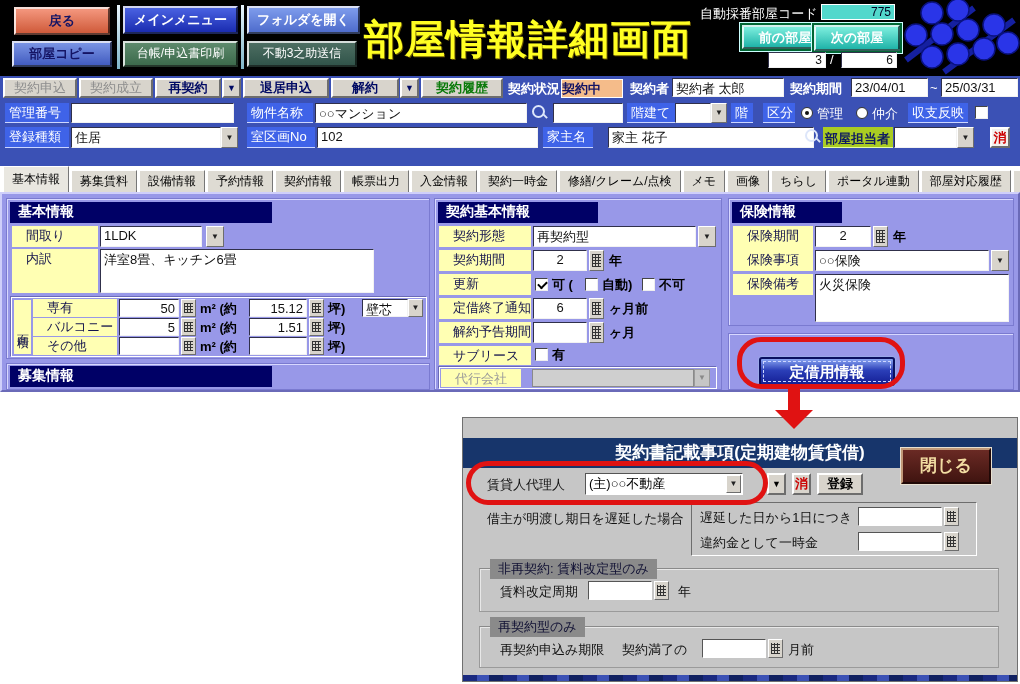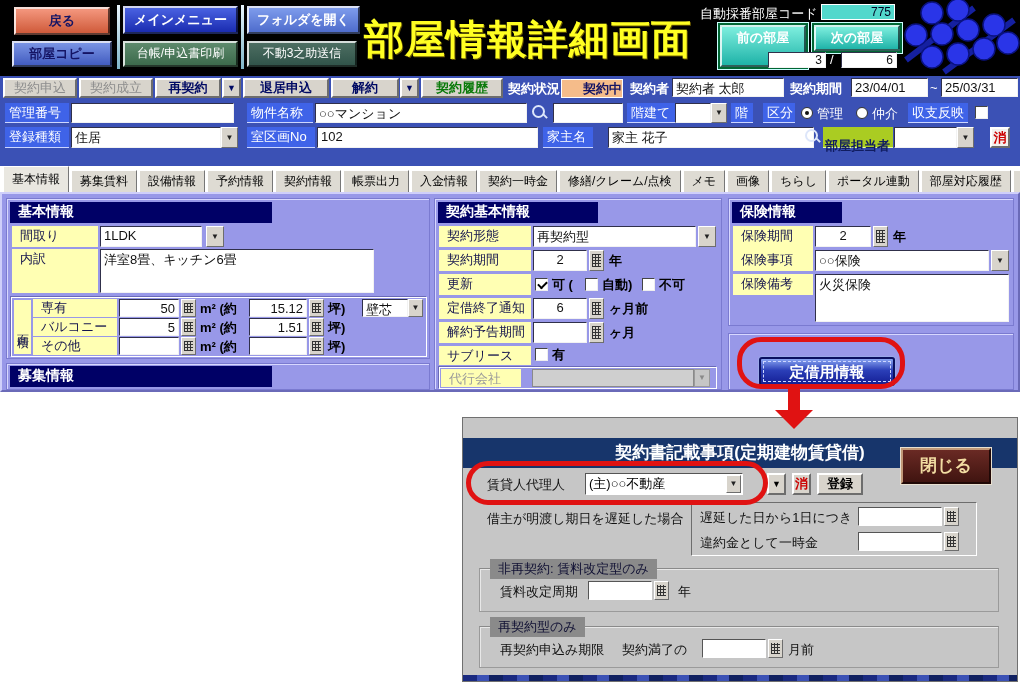--- a/index.html
+++ b/index.html
@@ -56,21 +56,21 @@
        border-left-color:#fff;height:22px;line-height:21px;padding:0 8px;font-size:12px;
        color:#000;cursor:pointer;white-space:nowrap}
   .tab.active{height:26px;line-height:24px;background:#e9e7e0;font-size:12px}
   
   .content{position:absolute;left:0;top:192px;width:1020px;height:200px;background:#9898e8;
            border-top:2px solid #cfcffa;border-left:2px solid #cfcffa;
            border-bottom:2px solid #6a6ab8;border-right:2px solid #6a6ab8}
   .panel{position:absolute;border:1px solid #7a7ad0;box-shadow:1px 1px 0 #d8d8ff inset}
   .navhdr{position:absolute;background:#000066;color:#fff;font-weight:bold;font-size:14px;
           padding:1px 8px;white-space:nowrap;overflow:hidden}
-  .ylab{position:absolute;background:#ffffb3;color:#14144d;padding:1px 8px;white-space:nowrap;overflow:hidden}
+  .ylab{position:absolute;background:#ffffb3;color:#14144d;padding:1px 14px;white-space:nowrap;overflow:hidden}
   .unit{position:absolute;font-weight:bold;color:#000;white-space:nowrap}
   .vlab{position:absolute;background:#ffffb3;color:#14144d;writing-mode:vertical-rl;
         text-align:center;letter-spacing:2px}
   .bluebtn{position:absolute;background:linear-gradient(180deg,#89a4f2,#2b3fb8 45%,#141f96);
         color:#fff;font-weight:bold;font-size:15px;text-align:center;cursor:pointer;
         border:2px solid #0a1060;border-radius:3px;box-shadow:0 0 0 1px #9aa8e8;
         outline:1px dashed #cdd6ff;outline-offset:-5px}
   
   .popup{position:absolute;left:462px;top:417px;width:556px;height:265px;background:#c6c6c6;
          border:1px solid #707070;z-index:10}
@@ -114,21 +114,21 @@
     <div class="abs b3" style="left:247px;top:6px;width:113px;height:28px;background:linear-gradient(180deg,#7e9cec,#4e6ccc);color:#fff;font-weight:bold;line-height:24px;font-size:13px">フォルダを開く</div>
     <div class="abs b3" style="left:12px;top:41px;width:100px;height:26px;background:linear-gradient(180deg,#7a94e4,#425cc0);color:#141464;font-weight:bold;line-height:21px">部屋コピー</div>
     <div class="abs b3" style="left:123px;top:41px;width:115px;height:26px;background:linear-gradient(180deg,#5d8a6c,#3c6a4c);color:#fff;line-height:21px;font-size:12px">台帳/申込書印刷</div>
     <div class="abs b3" style="left:247px;top:41px;width:110px;height:26px;background:linear-gradient(180deg,#4d6e62,#31544a);color:#fff;line-height:21px;font-size:12px">不動3之助送信</div>
 
     <div class="title">部屋情報詳細画面</div>
 
     <div class="abs" style="left:700px;top:5px;color:#fff;font-size:13px">自動採番部屋コード</div>
     <div class="abs" style="left:821px;top:4px;width:74px;height:16px;background:#52d8cc;border:1px solid #fff;color:#002;font-size:12px;text-align:right;padding:0 3px">775</div>
 
-    <div class="abs b3 tealbtn" style="left:720px;top:25px;width:86px;height:42px;line-height:21px">前の部屋</div>
+    <div class="abs b3 tealbtn" style="left:742px;top:25px;width:86px;height:24px;line-height:21px">前の部屋</div>
     <div class="abs b3 tealbtn" style="left:814px;top:25px;width:86px;height:26px;line-height:21px">次の部屋</div>
 
     <div class="abs inp" style="left:768px;top:52px;width:58px;height:16px;font-size:12px;text-align:right;line-height:12px">3</div>
     <div class="abs" style="left:830px;top:52px;color:#fff;font-size:13px">/</div>
     <div class="abs inp" style="left:841px;top:52px;width:56px;height:16px;font-size:12px;text-align:right;line-height:12px">6</div>
 
     <svg class="abs" style="left:898px;top:0" width="122" height="76" viewBox="0 0 122 76">
       <line x1="8" y1="60" x2="76" y2="8" stroke="#1520a0" stroke-width="6"></line>
       <line x1="46" y1="72" x2="116" y2="20" stroke="#1520a0" stroke-width="6"></line>
       <g fill="#2a35e8" stroke="#0a1280" stroke-width="1.5">
@@ -151,21 +151,21 @@
     <div class="abs gbtn" style="left:3px;top:2px;width:74px;height:20px;color:#8d8d8d">契約申込</div>
     <div class="abs gbtn" style="left:79px;top:2px;width:74px;height:20px;color:#8d8d8d">契約成立</div>
     <div class="abs gbtn" style="left:155px;top:2px;width:66px;height:20px;color:#000a64;font-weight:bold">再契約</div>
     <div class="abs gbtn" style="left:222px;top:2px;width:19px;height:20px;font-size:9px;color:#000a64">▼</div>
     <div class="abs gbtn" style="left:243px;top:2px;width:86px;height:20px;color:#000a64;font-weight:bold">退居申込</div>
     <div class="abs gbtn" style="left:331px;top:2px;width:68px;height:20px;color:#000a64;font-weight:bold">解約</div>
     <div class="abs gbtn" style="left:400px;top:2px;width:19px;height:20px;font-size:9px;color:#000a64">▼</div>
     <div class="abs gbtn" style="left:421px;top:2px;width:82px;height:20px;color:#0a7a0a;font-weight:bold">契約履歴</div>
 
     <div class="abs wlab" style="left:508px;top:4px">契約状況</div>
-    <div class="abs" style="left:561px;top:3px;width:62px;height:19px;background:#f5bc8a;border:1px solid #fff;color:#141464;font-weight:bold;text-align:right;line-height:17px">契約中</div>
+    <div class="abs" style="left:561px;top:3px;width:62px;height:19px;background:#f5bc8a;border:1px solid #fff;color:#141464;font-weight:bold;text-align:left;line-height:17px">契約中</div>
     <div class="abs wlab" style="left:630px;top:4px">契約者</div>
     <div class="abs inp" style="left:672px;top:2px;width:112px;height:19px">契約者 太郎</div>
     <div class="abs wlab" style="left:790px;top:4px">契約期間</div>
     <div class="abs inp" style="left:851px;top:2px;width:77px;height:19px">23/04/01</div>
     <div class="abs wlab" style="left:930px;top:4px;font-weight:normal">~</div>
     <div class="abs inp" style="left:941px;top:2px;width:77px;height:19px">25/03/31</div>
 
     <div class="abs lblb" style="left:5px;top:27px;width:64px;height:20px">管理番号</div>
     <div class="abs inp" style="left:71px;top:27px;width:163px;height:20px"></div>
     <div class="abs lblb" style="left:247px;top:27px;width:66px;height:20px">物件名称</div>
@@ -185,21 +185,21 @@
     <span class="cb" style="left:975px;top:30px"></span>
 
     <div class="abs lblb" style="left:5px;top:51px;width:64px;height:21px">登録種類</div>
     <div class="abs inp" style="left:71px;top:51px;width:150px;height:21px">住居</div>
     <div class="abs combtn" style="left:221px;top:51px;width:17px;height:21px;line-height:19px">▼</div>
     <div class="abs lblb" style="left:247px;top:51px;width:68px;height:21px">室区画No</div>
     <div class="abs inp" style="left:317px;top:51px;width:221px;height:21px">102</div>
     <div class="abs lblb" style="left:543px;top:51px;width:50px;height:21px">家主名</div>
     <div class="abs inp" style="left:608px;top:51px;width:206px;height:21px">家主 花子</div>
     <span class="mag" style="left:803px;top:51px"></span>
-    <div class="abs" style="left:823px;top:51px;width:70px;height:21px;background:#aacc22;color:#101c60;font-weight:bold;padding:10px 2px;border-bottom:1px solid #e6ffa0;white-space:nowrap">部屋担当者</div>
+    <div class="abs" style="left:823px;top:51px;width:70px;height:21px;background:#aacc22;color:#101c60;font-weight:bold;padding:3px 2px;border-bottom:1px solid #e6ffa0;white-space:nowrap">部屋担当者</div>
     <div class="abs inp" style="left:894px;top:51px;width:63px;height:21px"></div>
     <div class="abs combtn" style="left:957px;top:51px;width:17px;height:21px;line-height:19px">▼</div>
     <div class="abs gbtn" style="left:990px;top:51px;width:20px;height:21px;color:#c00;font-weight:bold;background:#f2f1ee;line-height:17px">消</div>
   </div>
 
   <div class="tabbar">
     <span class="tab active">基本情報</span>
     <span class="tab">募集賃料</span>
     <span class="tab">設備情報</span>
     <span class="tab">予約情報</span>

